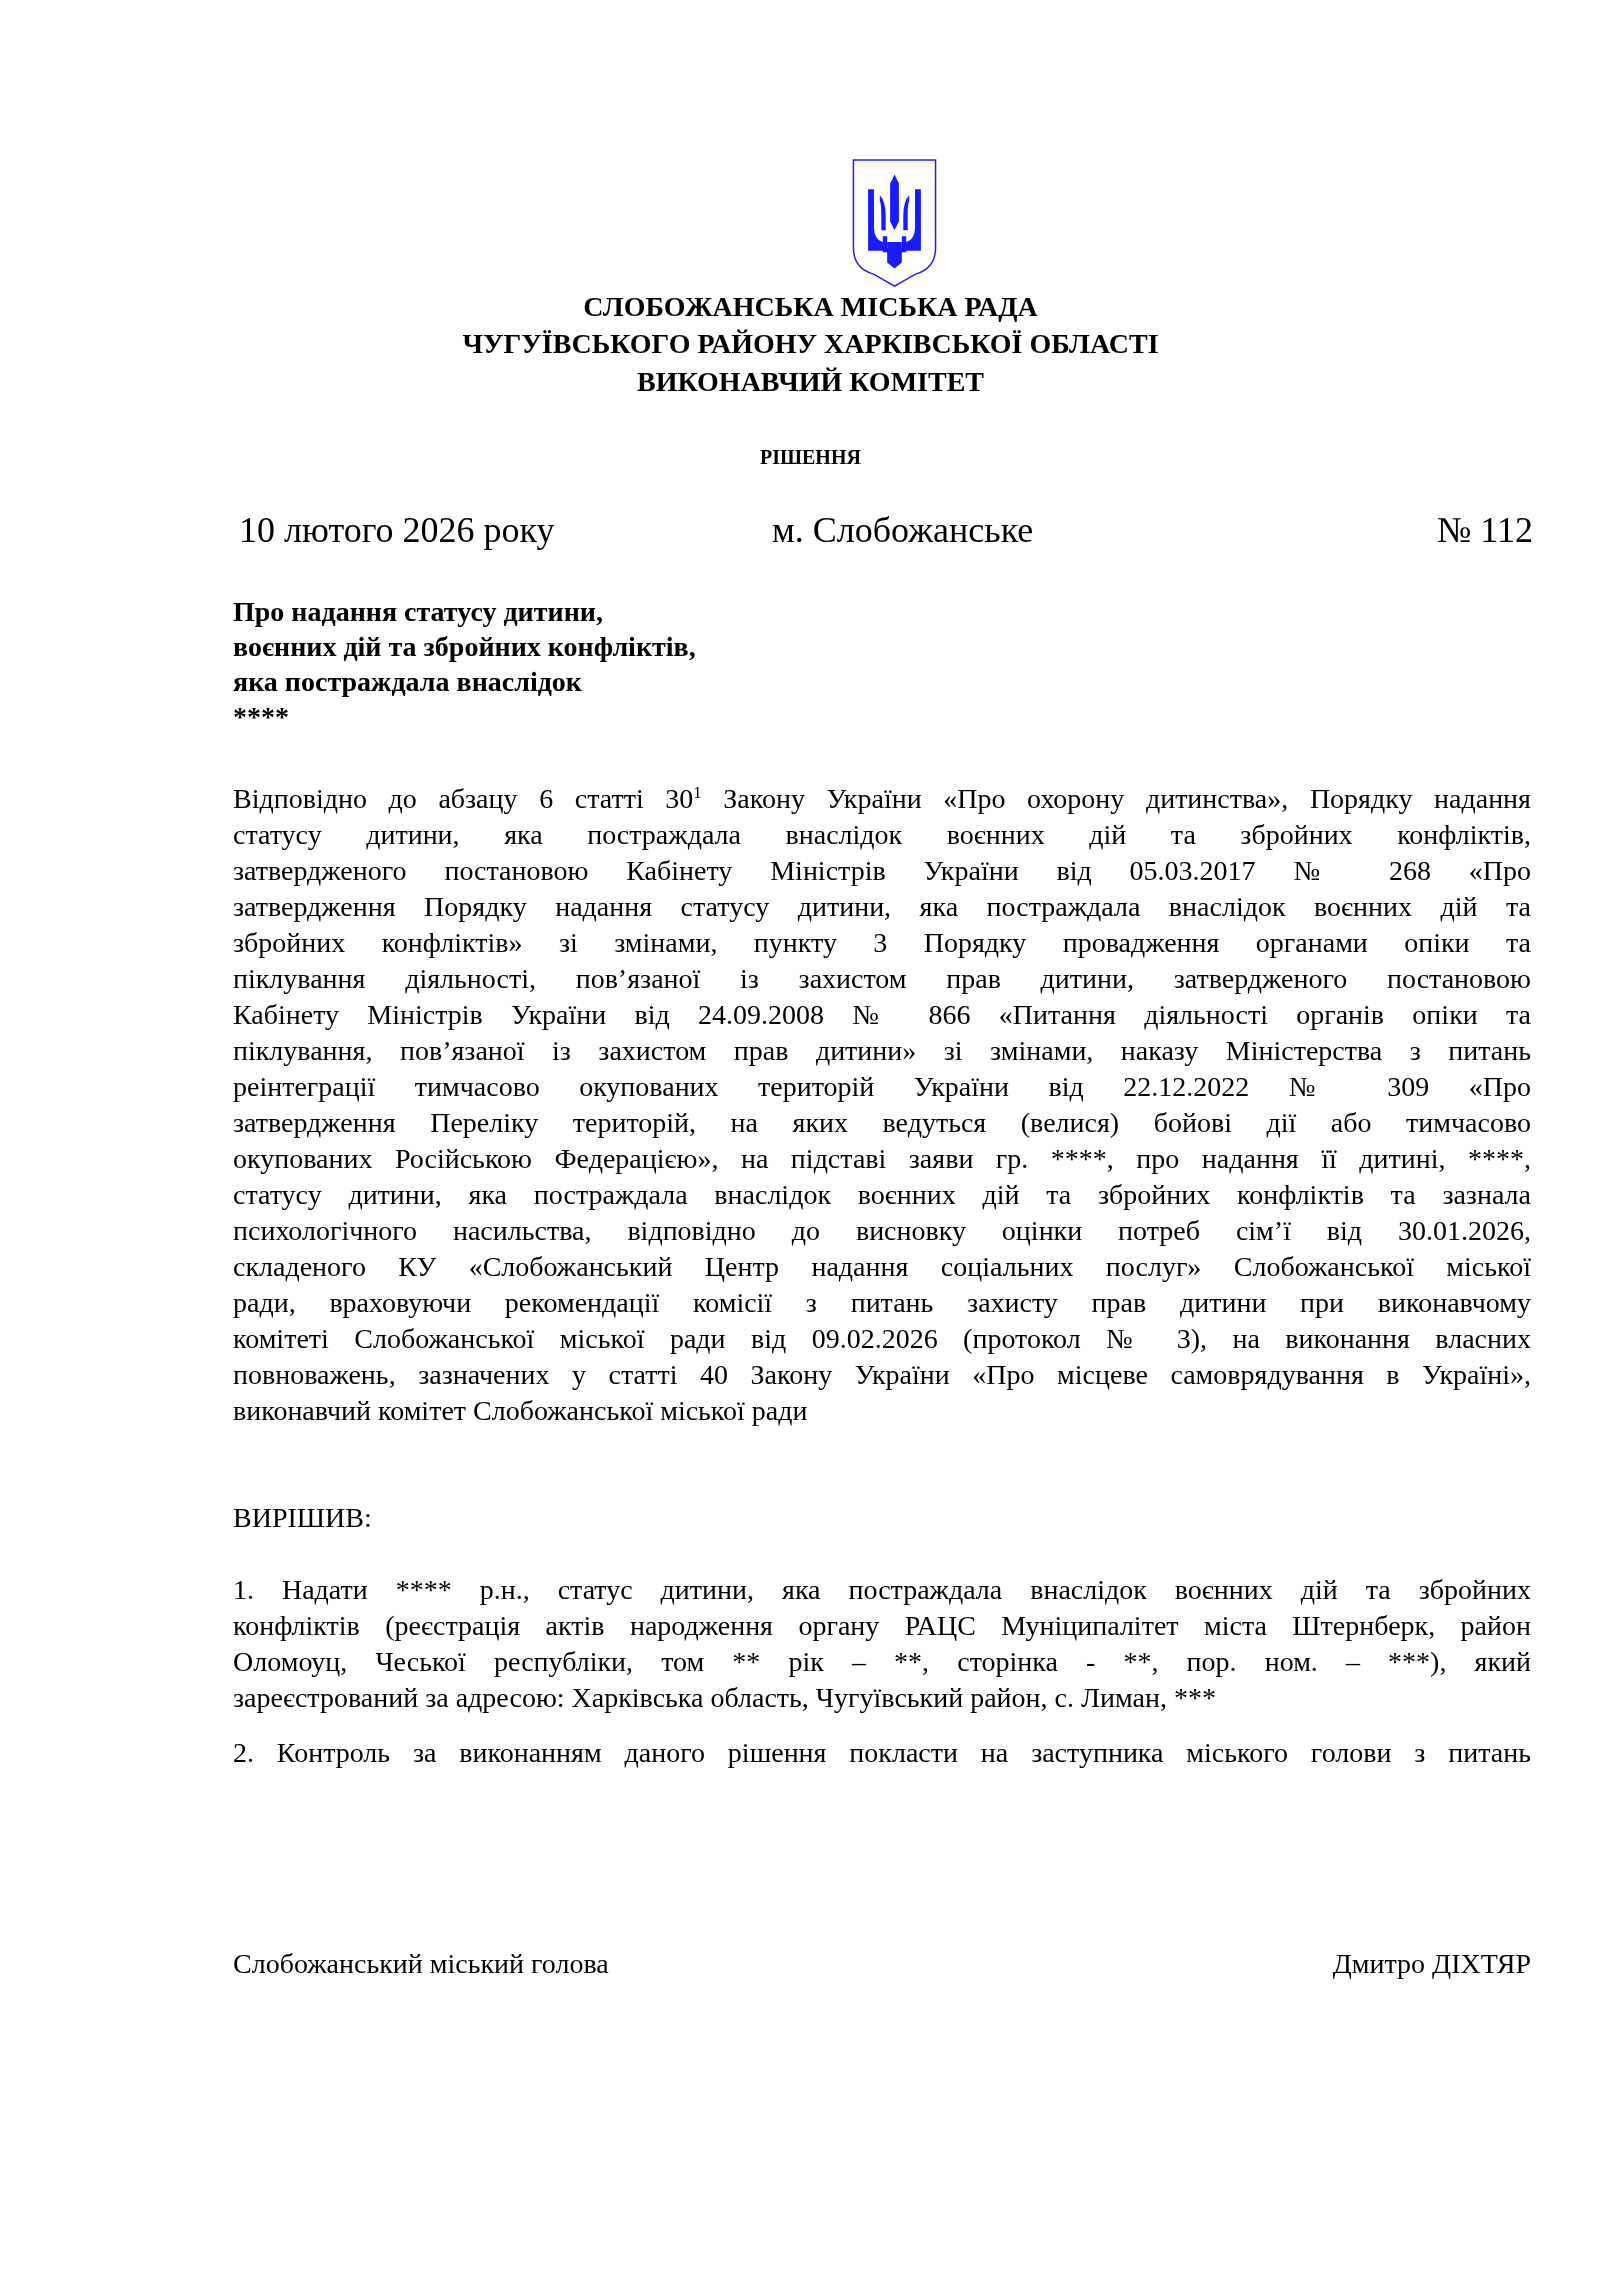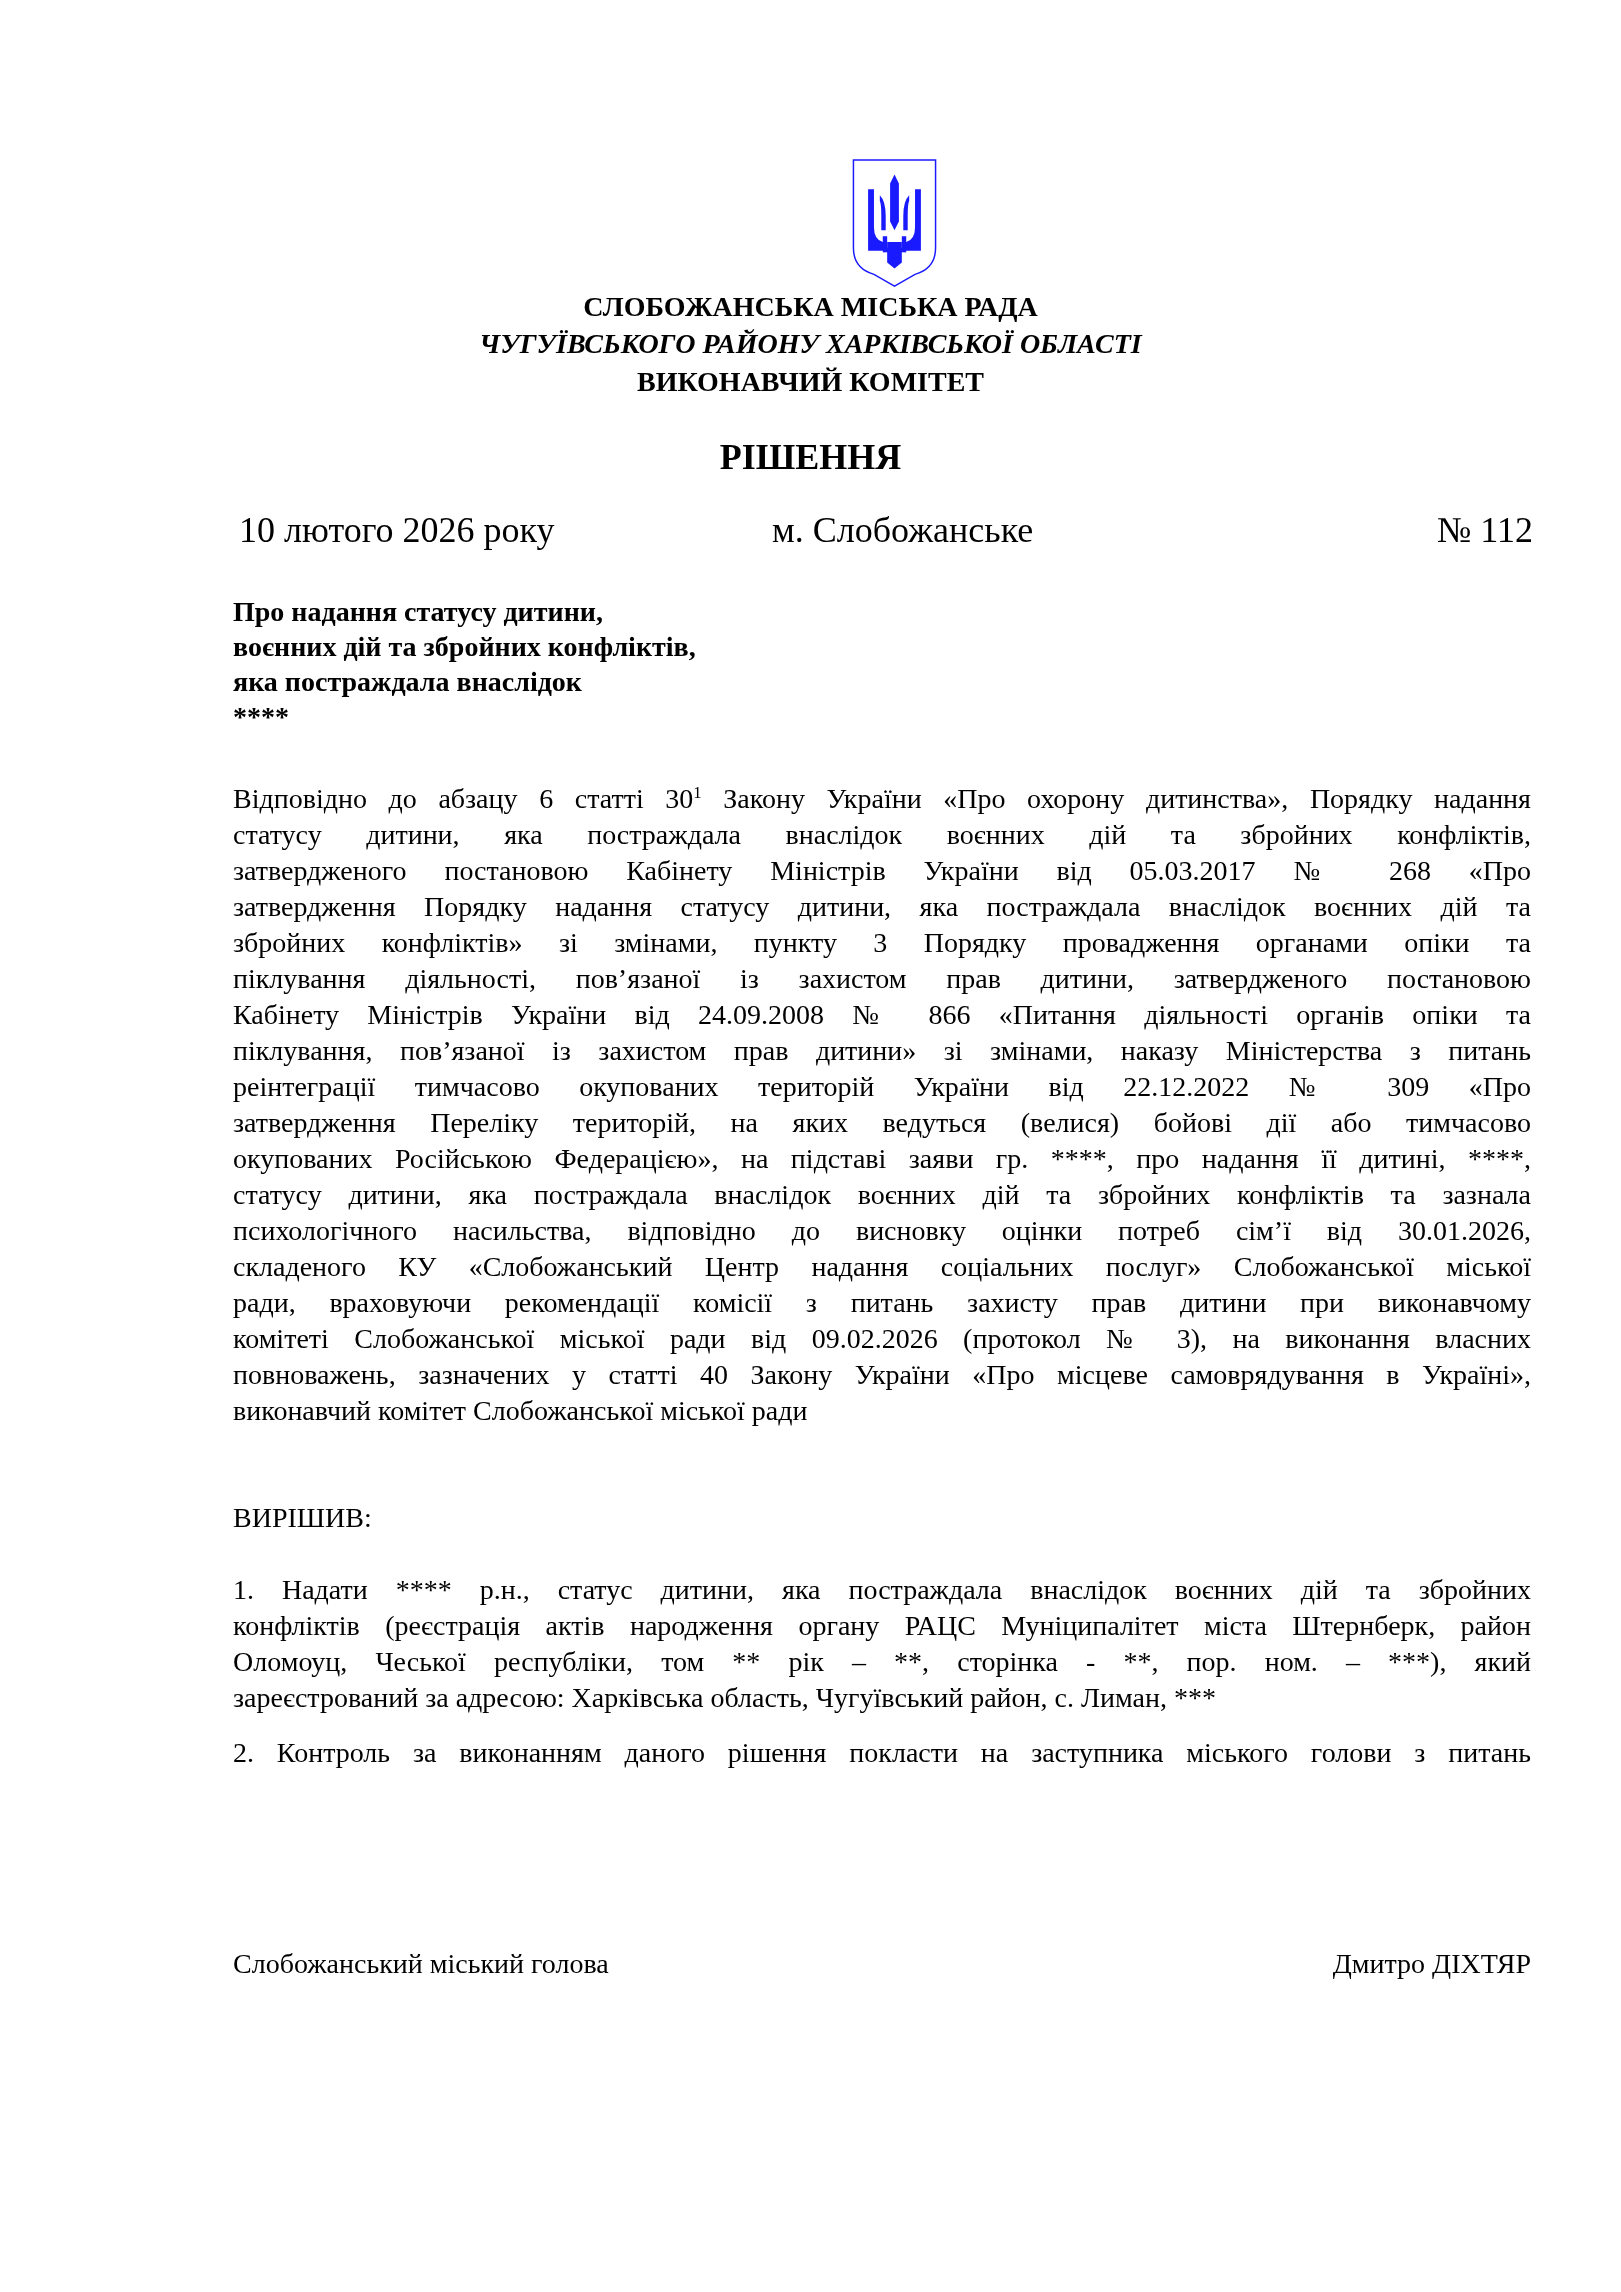--- a/index.html
+++ b/index.html
@@ -3,24 +3,24 @@
 <meta charset="utf-8">
 <style>
   html, body { margin: 0; padding: 0; background: #ffffff; }
   body { width: 1621px; height: 2293px; position: relative; overflow: hidden;
          font-family: "Liberation Serif", "DejaVu Serif", serif; color: #000; }
   .page { position: absolute; left: 0; top: 0; width: 1621px; height: 1828px; }
   .emblem { position: absolute; left: 848px; top: 157px; width: 93px; height: 132px; }
   .header { position: absolute; left: 0; width: 1621px; text-align: center; font-weight: bold;
             font-size: 28px; line-height: 37px; }
   .h1 { top: 288px; }
-  .h2 { top: 325px; font-style: italic; }
+  .h2 { top: 325px; }
   .h3 { top: 363px; }
   .title { position: absolute; left: 0; width: 1621px; top: 439px; text-align: center;
-           font-weight: bold; font-size: 36px; line-height: 37px; }
+           font-weight: bold; font-size: 20px; line-height: 37px; }
   .meta-row { position: absolute; left: 239px; width: 1294px; top: 512px; height: 37px;
               font-size: 36px; line-height: 37px; }
   .meta-date { position: absolute; left: 0; top: 0; }
   .meta-city { position: absolute; left: 533px; top: 0; }
   .meta-num { position: absolute; right: 0; top: 0; }
   .subject { position: absolute; left: 233px; top: 594px; font-weight: bold; font-size: 28px; line-height: 35px; }
   .subject div { white-space: nowrap; }
   .body-para { position: absolute; left: 233px; width: 1298px; font-size: 28px; line-height: 36px;
                text-align: justify; }
   .body-para .ln { display: block; text-align: justify; text-align-last: justify; white-space: nowrap; height: 36px; }

